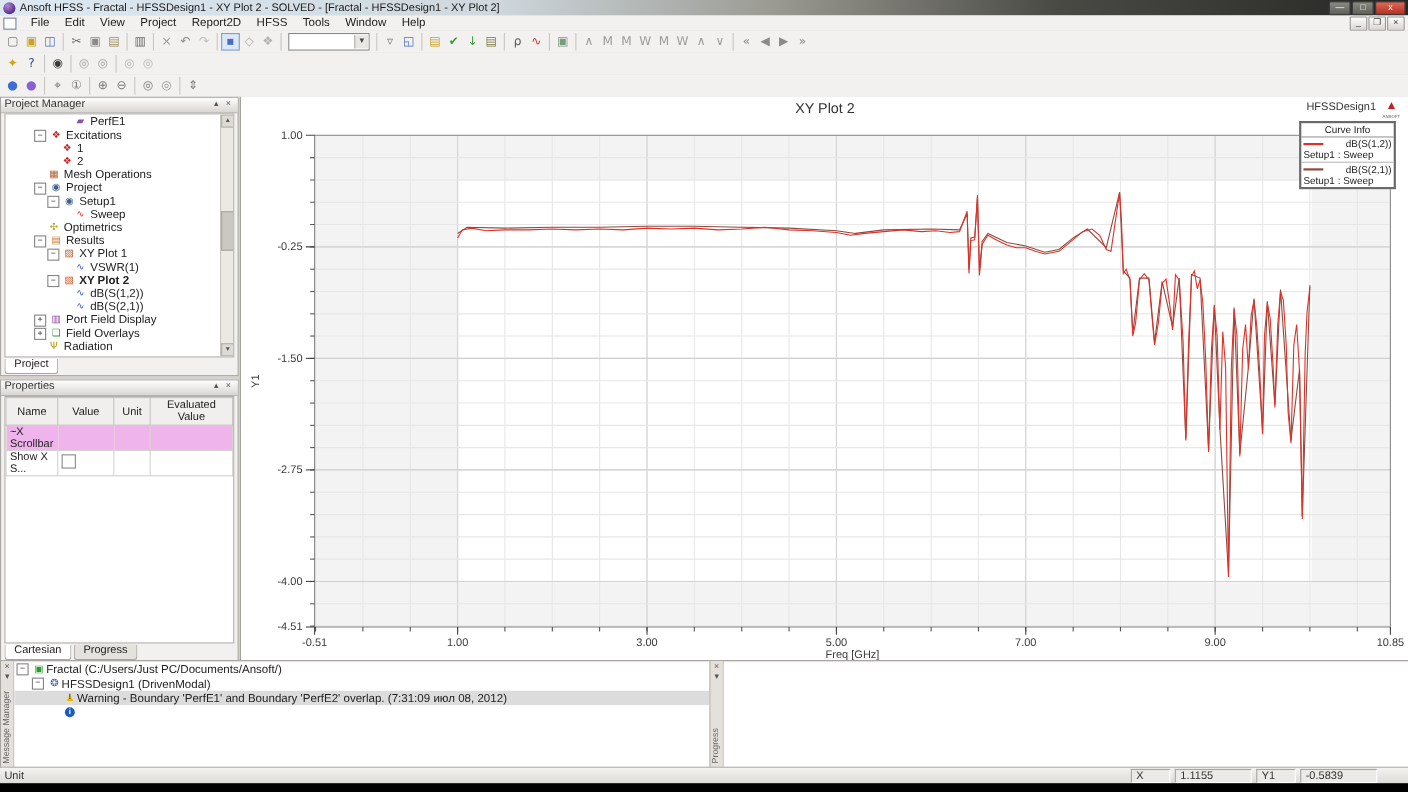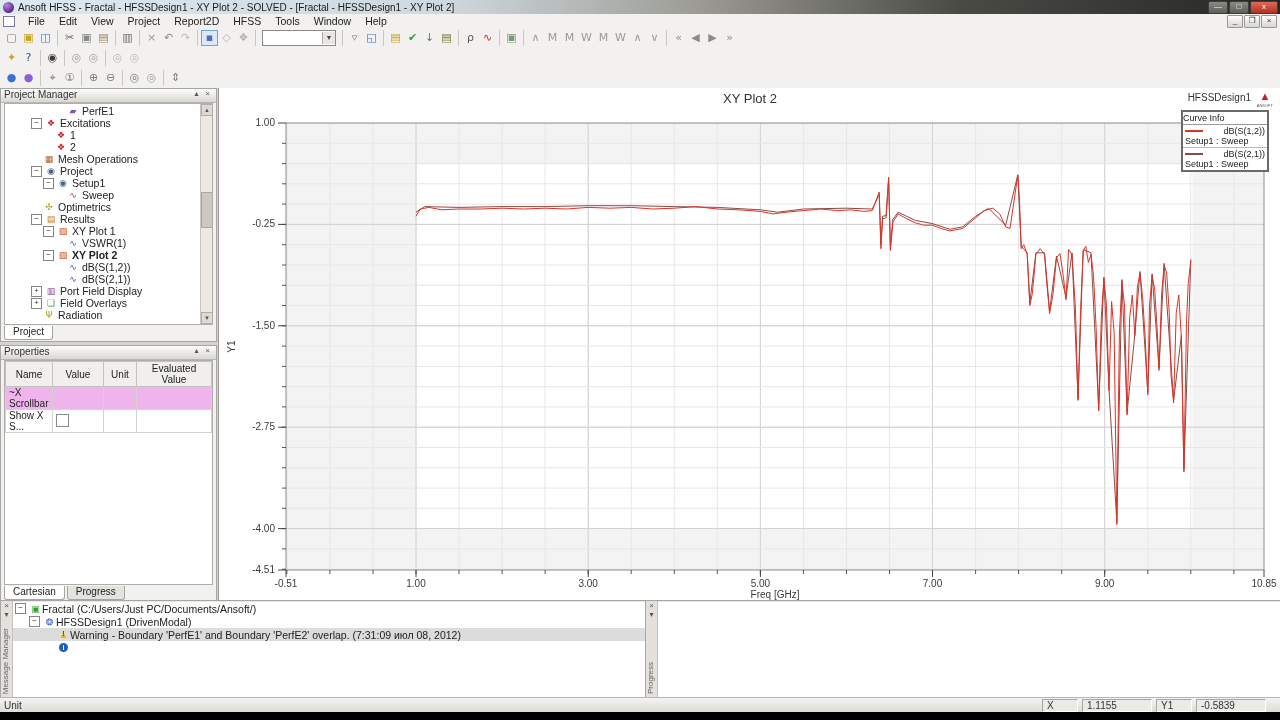--- a/index.html
+++ b/index.html
@@ -69,21 +69,21 @@
   .checkbox{width:11px;height:11px;border:1px solid #8a8a8a;background:#fff;display:inline-block;}
   
   .plot-window{position:absolute;left:218px;top:88px;width:1062px;height:512px;background:#fff;
     border-left:1px solid #9a9894;}
   .plot-title{position:absolute;top:3px;left:0;width:100%;text-align:center;font-size:13px;color:#333;}
   .plot-design{position:absolute;top:4px;right:30px;font-size:10px;color:#333;}
   .ansoft-logo{position:absolute;top:3px;right:8px;color:#c42020;font-size:11px;line-height:10px;text-align:center;}
   .ansoft-logo small{display:block;font-size:4px;color:#555;letter-spacing:0;}
   .legend{position:absolute;top:22px;right:12px;width:84px;background:#fff;
     border:2px solid #6a6a6a;font-size:9px;color:#222;}
-  .legend-title{text-align:left;border-bottom:1px solid #9a9a9a;padding:1px 0;}
+  .legend-title{text-align:center;border-bottom:1px solid #9a9a9a;padding:1px 0;}
   .legend-entry{border-bottom:1px solid #bbb;padding:1px 2px;}
   .legend-entry:last-child{border-bottom:none;}
   .le-top{display:flex;align-items:center;justify-content:flex-end;gap:3px;}
   .le-swatch{width:18px;height:0;border-top-width:2px;border-top-style:solid;margin-right:auto;}
   
   .dockpanel{position:absolute;top:600px;height:97px;background:#ece9e5;border:1px solid #a8a6a2;}
   .dock-strip{position:absolute;left:0;top:0;bottom:0;width:11px;background:#e4e1dd;
     border-right:1px solid #c4c2be;font-size:8px;color:#555;}
   .dock-strip .x{display:block;text-align:center;}
   .dock-strip .vtext{position:absolute;left:0;bottom:4px;width:11px;font-size:8px;color:#666;
@@ -570,15 +570,15 @@
   </div>
   <div class="dock-body"></div>
 </div>
 
 <div class="statusbar">
   <span style="padding-left:4px">Unit</span>
   <span style="flex:1"></span>
   <span class="status-box" style="width:26px">X</span>
   <span class="status-box" style="width:60px">1.1155</span>
   <span class="status-box" style="width:26px">Y1</span>
-  <span class="status-box" style="width:60px;margin-right:14px">-0.5839</span>
+  <span class="status-box" style="width:60px;margin-right:28px">-0.5839</span>
 </div>
 <div class="black-strip"></div>
 
 </body></html>

